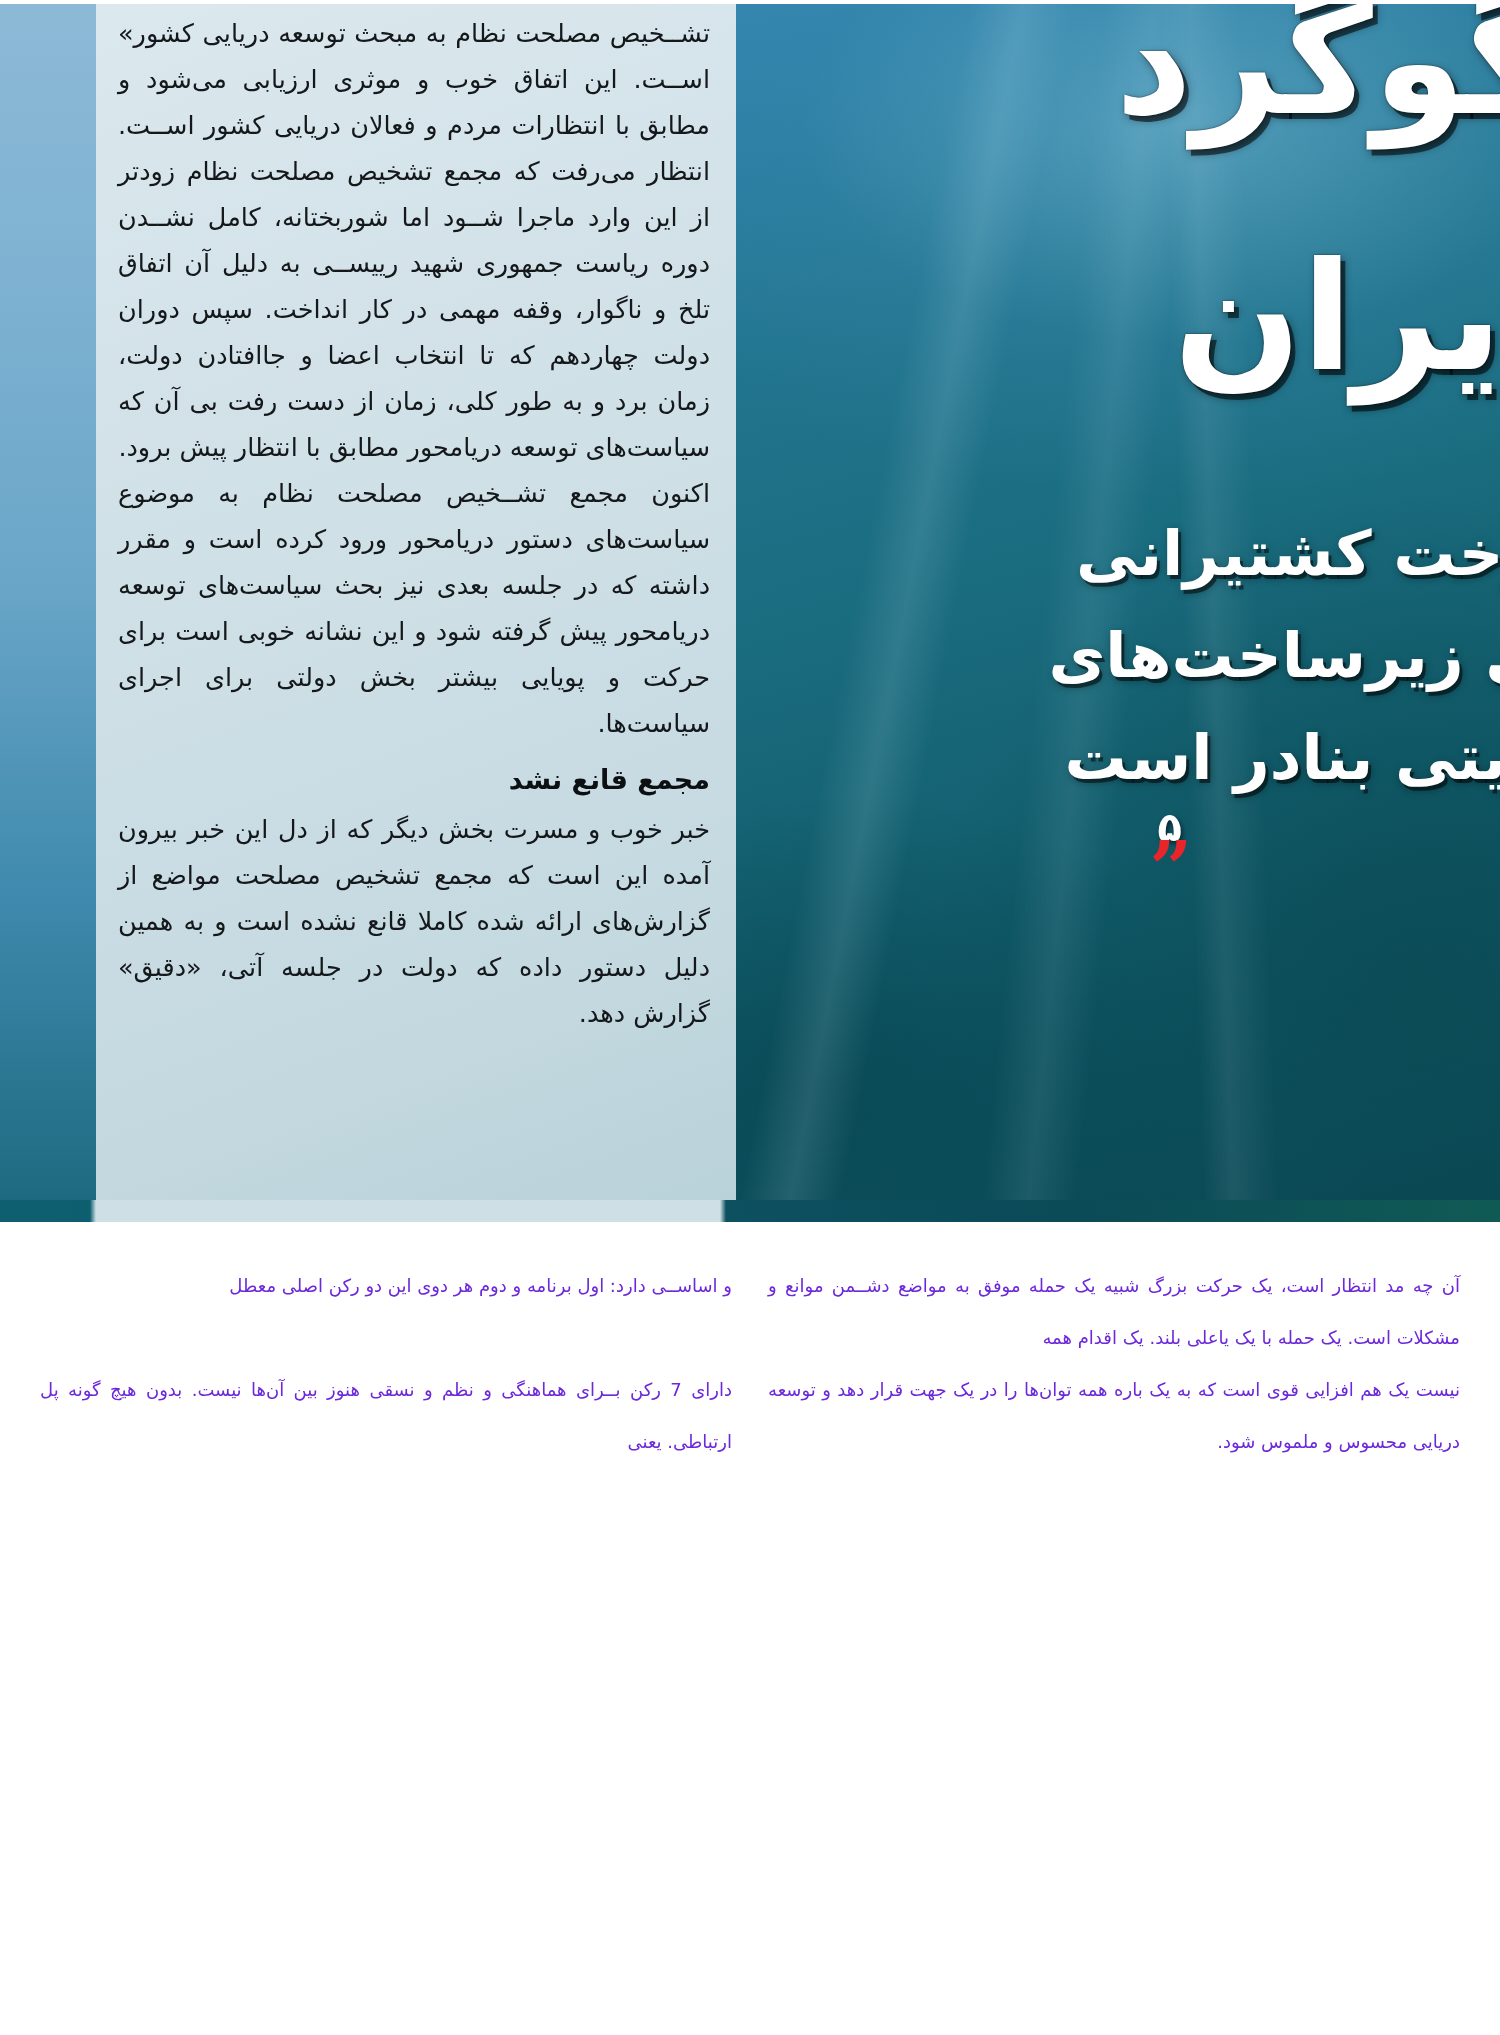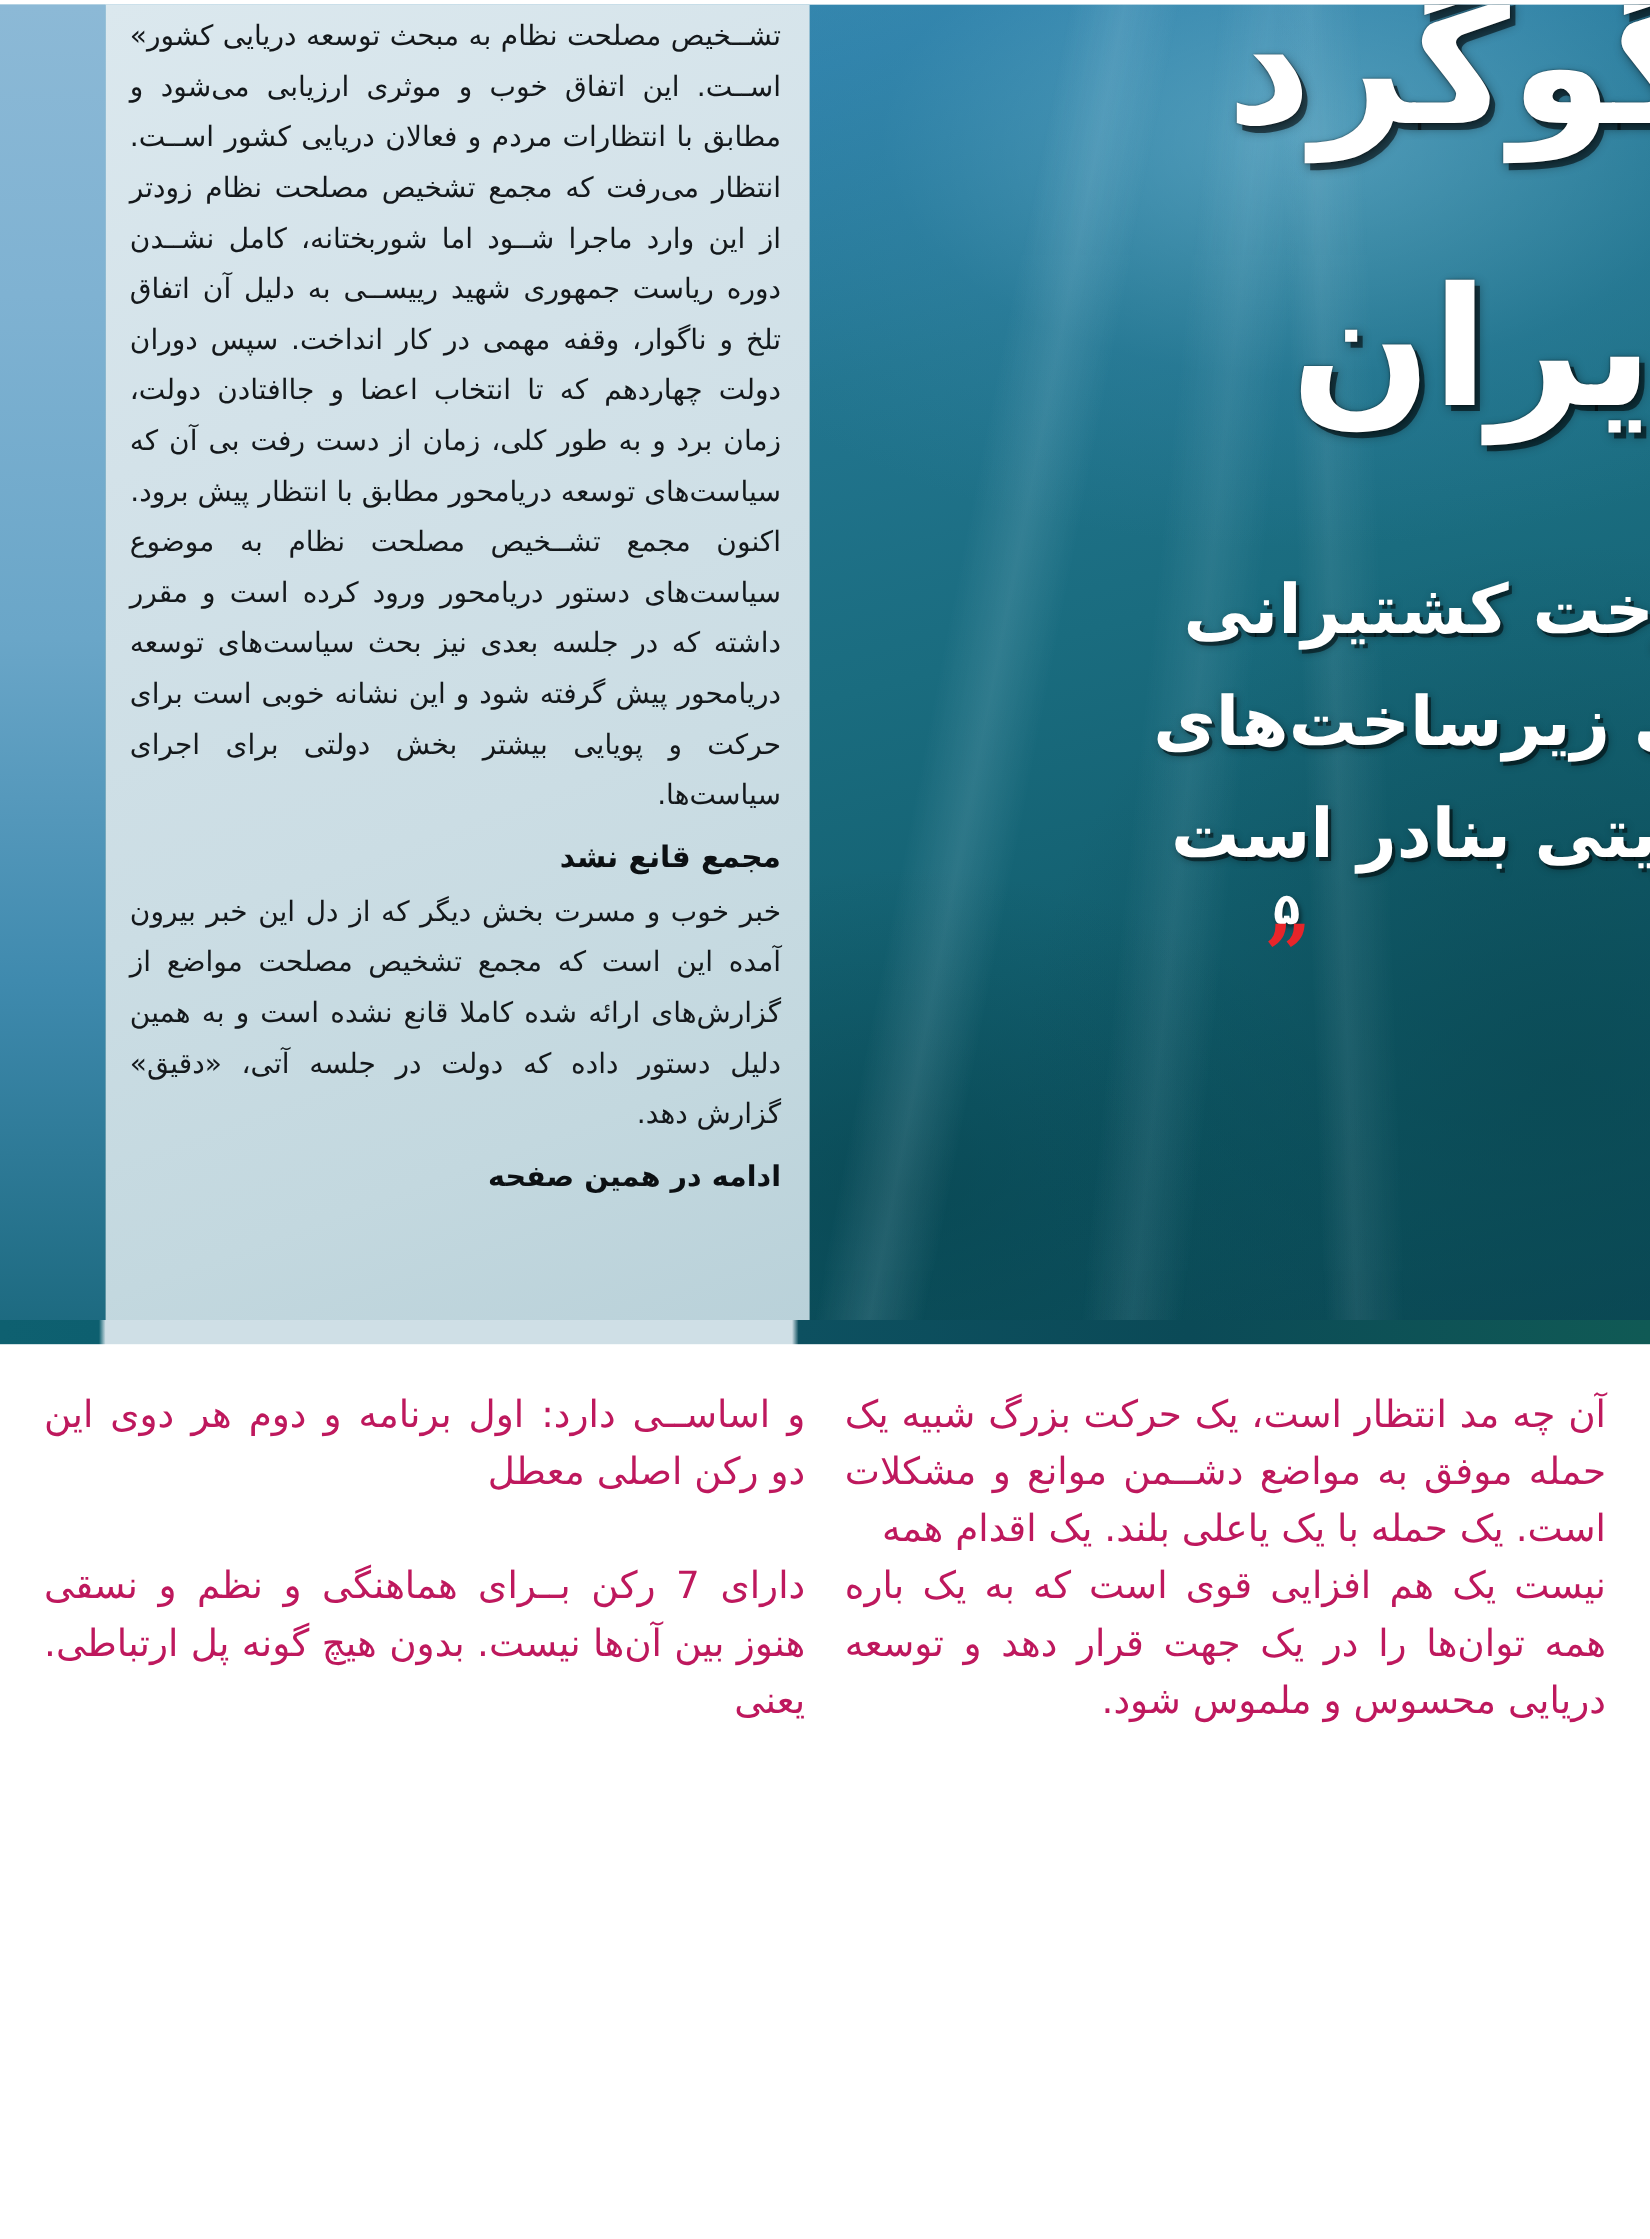--- a/index.html
+++ b/index.html
@@ -172,22 +172,22 @@
     flex-direction: row-reverse;
     direction: rtl;
     gap: 36px;
     padding: 0 40px;
   }
   .lower-col {
     flex: 1 1 0;
     direction: rtl;
     text-align: justify;
     text-align-last: right;
-    color: #be185d;
-    font-size: 34px;
+    color: #6d28d9;
+    font-size: 18px;
     line-height: 52px;
   }
   .lower-col p { margin: 0 0 0 0; }
   .lower-col p + p { margin-top: 0; }
   .spacer-line { height: 52px; }
 </style>
 </head>
 <body>
 
 <div id="page">
@@ -195,21 +195,20 @@
   <div id="hero">
     <div id="hero-photo"></div>
     <div id="hero-shafts"></div>
     <div id="hero-left-band"></div>
 
     <div id="article-panel">
       <p class="body-copy">تشــخیص مصلحت نظام به مبحث توسعه دریایی کشور» اســت. این اتفاق خوب و موثری ارزیابی می‌شود و مطابق با انتظارات مردم و فعالان دریایی کشور اســت. انتظار می‌رفت که مجمع تشخیص مصلحت نظام زودتر از این وارد ماجرا شــود اما شوربختانه، کامل نشــدن دوره ریاست جمهوری شهید رییســی به دلیل آن اتفاق تلخ و ناگوار، وقفه مهمی در کار انداخت. سپس دوران دولت چهاردهم که تا انتخاب اعضا و جاافتادن دولت، زمان برد و به طور کلی، زمان از دست رفت بی آن که سیاست‌های توسعه دریامحور مطابق با انتظار پیش برود.</p>
       <p class="body-copy">اکنون مجمع تشــخیص مصلحت نظام به موضوع سیاست‌های دستور دریامحور ورود کرده است و مقرر داشته که در جلسه بعدی نیز بحث سیاست‌های توسعه دریامحور پیش گرفته شود و این نشانه خوبی است برای حرکت و پویایی بیشتر بخش دولتی برای اجرای سیاست‌ها.</p>
       <div class="sub-head">مجمع قانع نشد</div>
       <p class="body-copy">خبر خوب و مسرت بخش دیگر که از دل این خبر بیرون آمده این است که مجمع تشخیص مصلحت مواضع از گزارش‌های ارائه شده کاملا قانع نشده است و به همین دلیل دستور داده که دولت در جلسه آتی، «دقیق» گزارش دهد.</p>
-      <div class="continue-note">ادامه در همین صفحه</div>
     </div>
 
     <div id="headline-block">
       <div class="hl-big" id="hl-line-1">گوگرد</div>
       <div class="hl-big" id="hl-line-2">ایران</div>
 
       <div class="hl-sub" id="hl-sub-1">وخت کشتیرانی</div>
       <div class="hl-sub" id="hl-sub-2">ی زیرساخت‌های</div>
       <div class="hl-sub" id="hl-sub-3">ریتی بنادر است</div>
 

